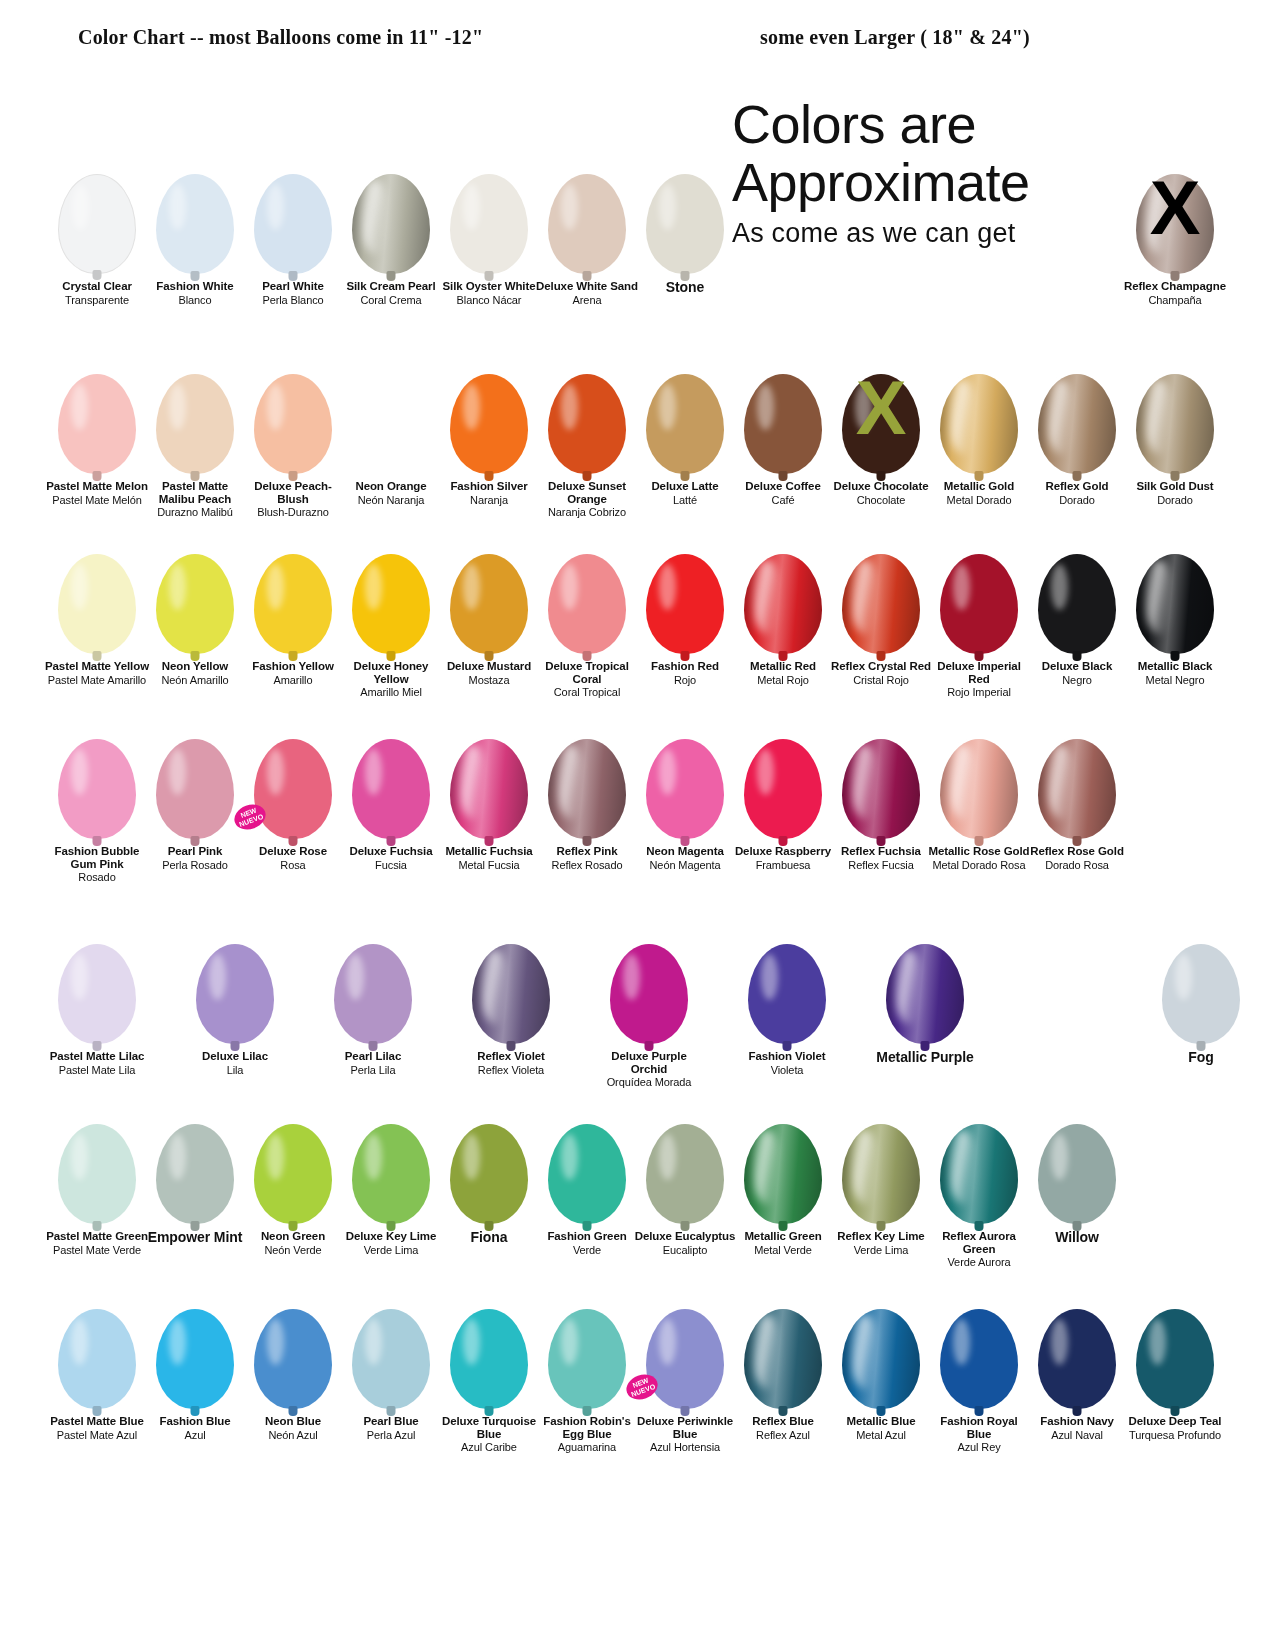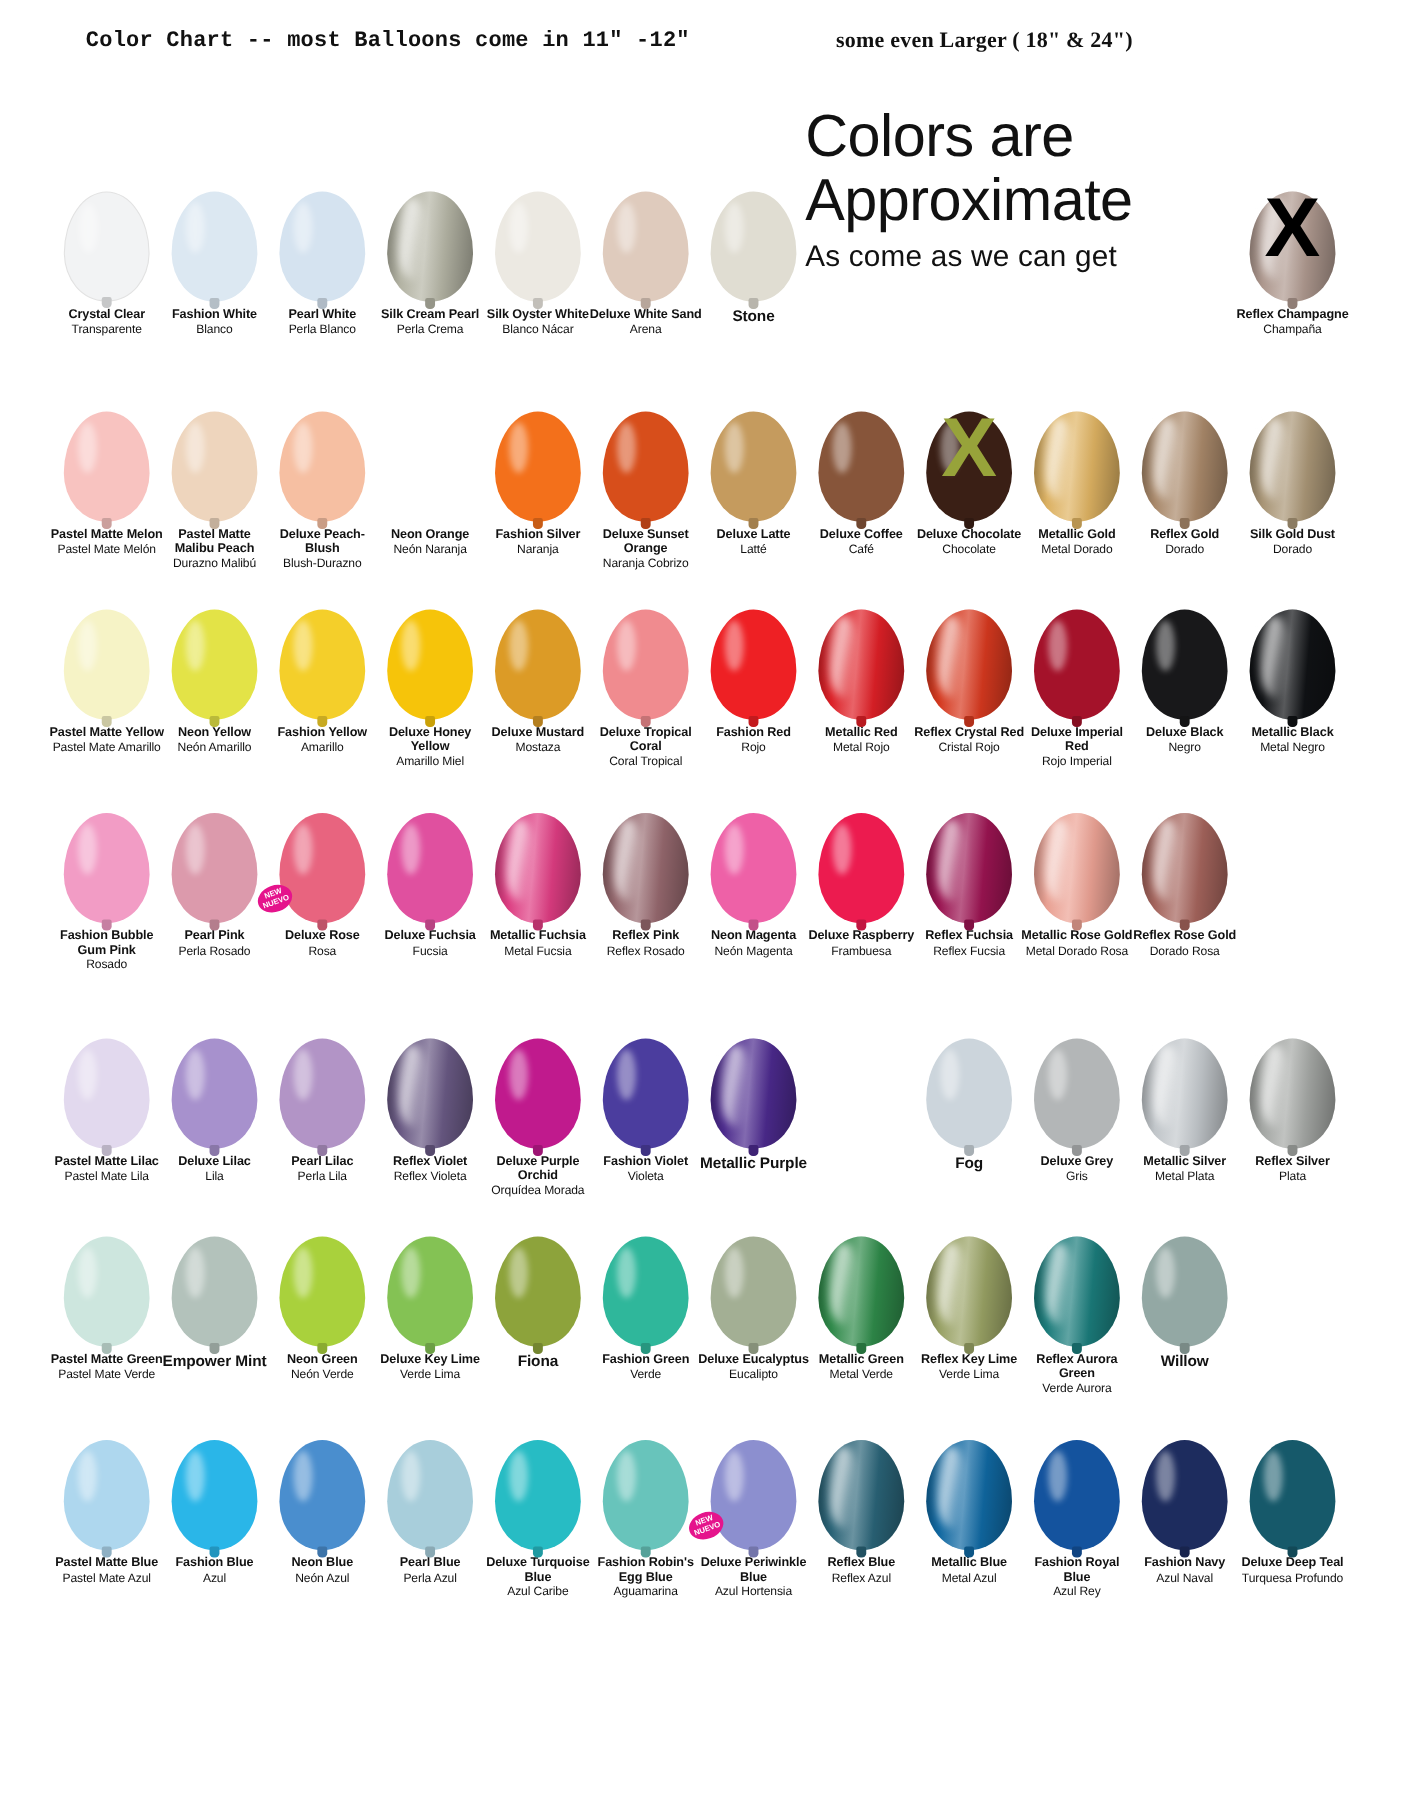--- a/index.html
+++ b/index.html
@@ -11,21 +11,21 @@
     overflow:hidden;
   }
 
   
   .header{
     position:relative;
     height:66px;
   }
   .hdr-left{
     position:absolute; left:78px; top:26px;
-    font-family:Liberation Mono, monospace;
+    font-family:Liberation Serif, serif;
     font-weight:bold; font-size:20px; letter-spacing:.2px;
     white-space:nowrap;
   }
   .hdr-right{
     position:absolute; left:760px; top:26px;
     font-family:"Liberation Serif", serif;
     font-weight:bold; font-size:20px; letter-spacing:.2px;
     white-space:nowrap;
   }
 
@@ -222,21 +222,21 @@
         </div>
       </div>
       <div class="cell">
         <div class="balloon-wrap">
           <div class="balloon metallic" style="background: rgb(182, 182, 166);">
             <div class="sheen"></div>
           </div>
         </div>
         <div class="labels">
           <div class="en">Silk Cream Pearl</div>
-          <div class="es">Perla Crema</div>
+          <div class="es">Coral Crema</div>
         </div>
       </div>
       <div class="cell">
         <div class="balloon-wrap">
           <div class="balloon" style="background: rgb(236, 233, 226);">
             <div class="sheen"></div>
           </div>
         </div>
         <div class="labels">
           <div class="en">Silk Oyster White</div>
@@ -682,21 +682,21 @@
           <div class="balloon metallic" style="background: rgb(166, 101, 93);">
             <div class="sheen"></div>
           </div>
         </div>
         <div class="labels">
           <div class="en">Reflex Rose Gold</div>
           <div class="es">Dorado Rosa</div>
         </div>
       </div>
     </div>
-    <div class="row" style="position: absolute; top: 870px; left: 0px;">
+    <div class="row" style="position: absolute; top: 870px; left: 0px; gap: 40px;">
       <div class="cell">
         <div class="balloon-wrap">
           <div class="balloon" style="background: rgb(226, 217, 238);">
             <div class="sheen"></div>
           </div>
         </div>
         <div class="labels">
           <div class="en">Pastel Matte Lilac</div>
           <div class="es">Pastel Mate Lila</div>
         </div>

